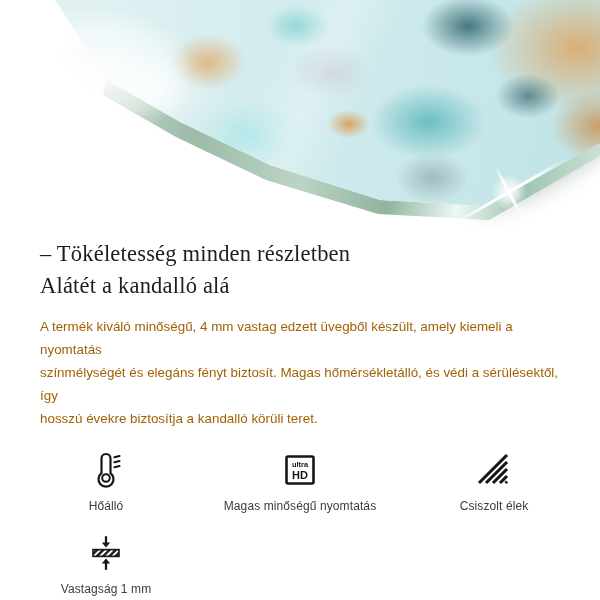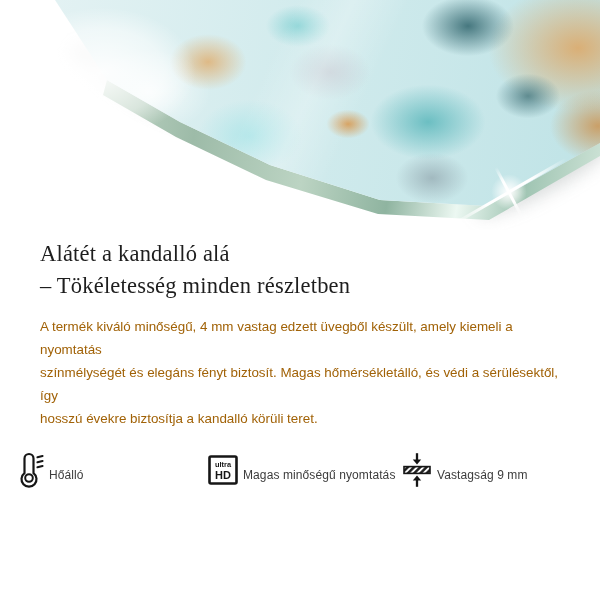--- a/index.html
+++ b/index.html
@@ -52,21 +52,21 @@
   
   .content{padding:0 40px;}
   h1{margin:8px 0 0;font-family:"Liberation Serif","DejaVu Serif",serif;font-weight:400;
      font-size:22.5px;line-height:32px;color:#1e1e1e;letter-spacing:.2px;}
   h1 span{display:block;}
   .desc{margin:13px 0 0;font-size:13.4px;line-height:23px;color:#a16207;}
   .desc span{display:block;}
 
   
   .features{margin:20px 9px 0;display:grid;grid-template-columns:repeat(3,1fr);row-gap:20px;}
-  .feature{display:flex;flex-direction:row;align-items:center;}
+  .feature{display:flex;flex-direction:column;align-items:center;}
   .feature svg{display:block;}
   .flabel{margin-top:9px;font-size:12px;color:#3c3c3c;letter-spacing:.1px;}
   .ic{stroke:#161616;fill:none;}
 </style>
 </head>
 <body>
 
 <div class="page">
 
   <div class="hero">
@@ -78,22 +78,22 @@
     <div class="corner-fade"></div>
     <div class="sparkle">
       <span class="ray r1"></span>
         <span class="ray r2"></span>
         <span class="glow"></span>
     </div>
   </div>
 
   <div class="content">
     <h1>
+      <span>– Tökéletesség minden részletben</span>
       <span>Alátét a kandalló alá</span>
-      <span>– Tökéletesség minden részletben</span>
     </h1>
     <p class="desc">
       <span>A termék kiváló minőségű, 4 mm vastag edzett üvegből készült, amely kiemeli a nyomtatás</span>
       <span>színmélységét és elegáns fényt biztosít. Magas hőmérsékletálló, és védi a sérülésektől, így</span>
       <span>hosszú évekre biztosítja a kandalló körüli teret.</span>
     </p>
   </div>
 
   <div class="features">
 
@@ -110,31 +110,37 @@
       <svg width="40" height="40" viewBox="0 0 40 40">
         <rect class="ic" stroke-width="2.6" x="6.5" y="6.5" width="27" height="27" rx="1.5"></rect>
         <text x="20" y="17" font-size="7.4" font-weight="bold" text-anchor="middle" fill="#161616" font-family="Liberation Sans, sans-serif">ultra</text>
         <text x="20" y="28.5" font-size="11" font-weight="bold" text-anchor="middle" fill="#161616" font-family="Liberation Sans, sans-serif">HD</text>
       </svg>
       <div class="flabel">Magas minőségű nyomtatás</div>
     </div>
 
 
 
+    <div class="feature">
+      <svg width="40" height="40" viewBox="0 0 40 40">
+        <path class="ic" stroke-width="3.1" d="M5 33 L33 5 M12 33 L33 12 M19 33 L33 19 M26 33 L33 26 M31.5 33 L33 31.5"></path>
+      </svg>
+      <div class="flabel">Csiszolt élek</div>
+    </div>
 
     <div class="feature">
       <svg width="40" height="40" viewBox="0 0 40 40">
         <defs>
           <pattern id="hatch6" width="4.4" height="4.4" patternUnits="userSpaceOnUse" patternTransform="rotate(45)">
             <line x1="2.2" y1="0" x2="2.2" y2="4.4" stroke="#161616" stroke-width="2.4"></line>
           </pattern>
         </defs>
         <line class="ic" stroke-width="2.3" x1="20" y1="3.2" x2="20" y2="10"></line>
         <polygon points="15.8,9.6 24.2,9.6 20,14.6" fill="#161616"></polygon>
         <rect x="7" y="16.6" width="26" height="6.8" fill="url(#hatch6)" stroke="#161616" stroke-width="1.6"></rect>
         <polygon points="15.8,30.4 24.2,30.4 20,25.4" fill="#161616"></polygon>
         <line class="ic" stroke-width="2.3" x1="20" y1="36.8" x2="20" y2="30"></line>
       </svg>
-      <div class="flabel">Vastagság 9 mm</div>
+      <div class="flabel">Vastagság 1 mm</div>
     </div>
 
   </div>
 </div>
 
 </body></html>

